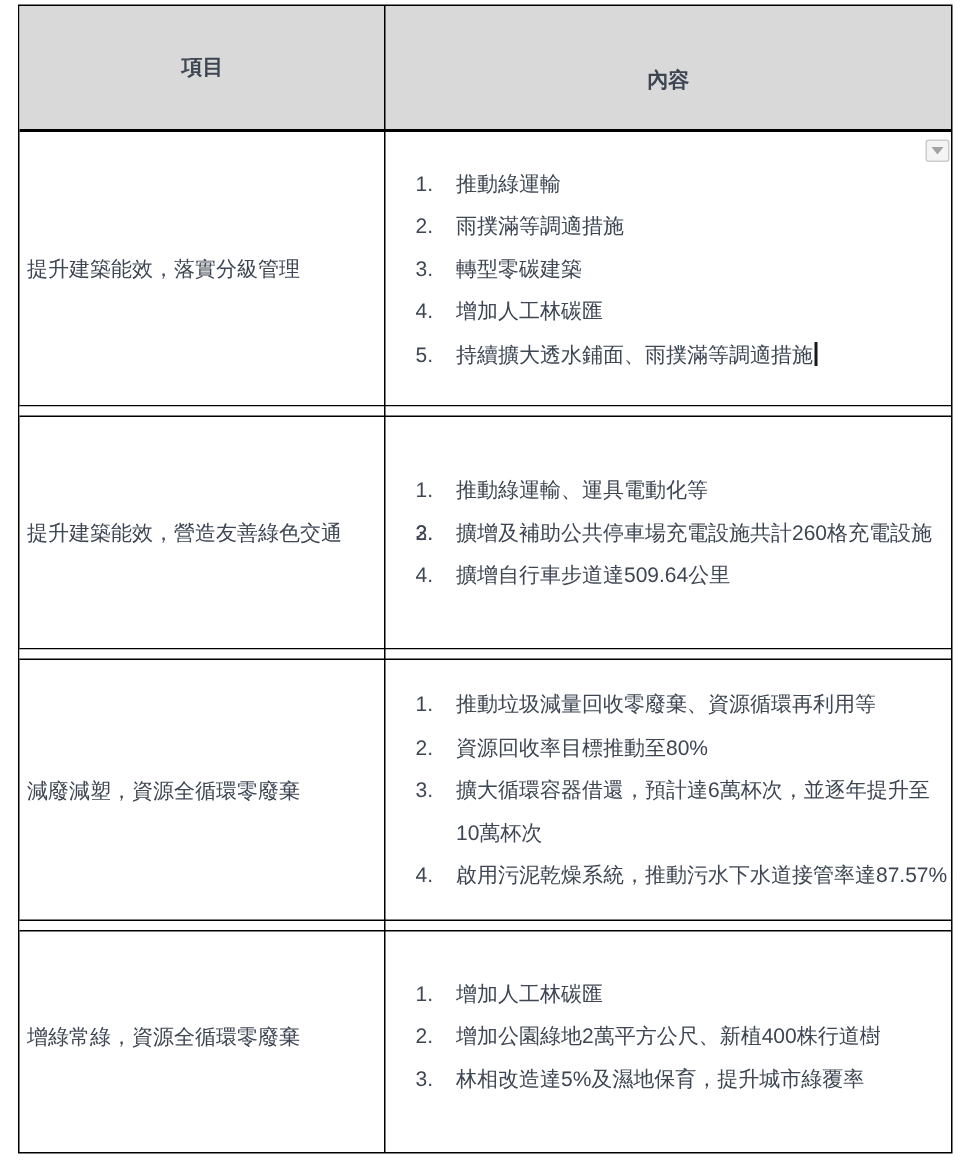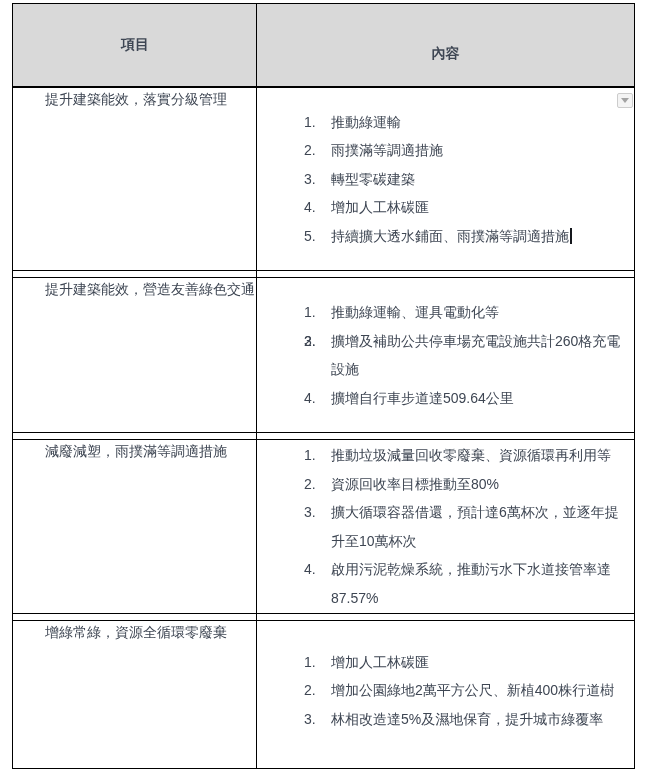--- a/index.html
+++ b/index.html
@@ -47,25 +47,24 @@
   .row { display: flex; }
   .rowwrap + .rowwrap .row { border-top: 1px solid #000; }
   .rowwrap:not(:last-child) .row { border-bottom: 1px solid #000; }
   .rw0 .row { height: 183px; }
   .rw1 .row { height: 156px; }
   .rw2 .row { height: 175px; }
   .rw3 .row { height: 140px; }
 
   .cell-item {
     width: 244px;
-    display: flex; align-items: flex-start;
+    display: flex; align-items: center;
     padding: 0 10px 0 5px;
     font-size: 14px;
     line-height: 22px;
-    margin-left: 27px;
   }
   .cell-content {
     flex: 1;
     display: flex; flex-direction: column; justify-content: center;
     padding-left: 20px; padding-right: 2px;
   }
   ol.plist { list-style: none; margin: 0; padding: 0; }
   ol.plist li {
     position: relative;
     padding-left: 27px;
@@ -151,21 +150,21 @@
                 <li><span class="num">4.</span><span>擴增自行車步道達509.64公里</span></li>
               </ol>
       </div>
     </div>
   </div>
 
   <div class="rowwrap rw2">
     <div class="spacer"></div>
     <div class="row">
       <div class="cell-item">
-        <span class="item-text">減廢減塑，雨撲滿等調適措施</span>
+        <span class="item-text">減廢減塑，資源全循環零廢棄</span>
       </div>
       <div class="cell-content">
         <ol class="plist">
                 <li><span class="num">1.</span><span>推動垃圾減量回收零廢棄、資源循環再利用等</span></li>
                 <li><span class="num">2.</span><span>資源回收率目標推動至80%</span></li>
                 <li><span class="num">3.</span><span>擴大循環容器借還，預計達6萬杯次，並逐年提升至10萬杯次</span></li>
                 <li><span class="num">4.</span><span>啟用污泥乾燥系統，推動污水下水道接管率達87.57%</span></li>
               </ol>
       </div>
     </div>

